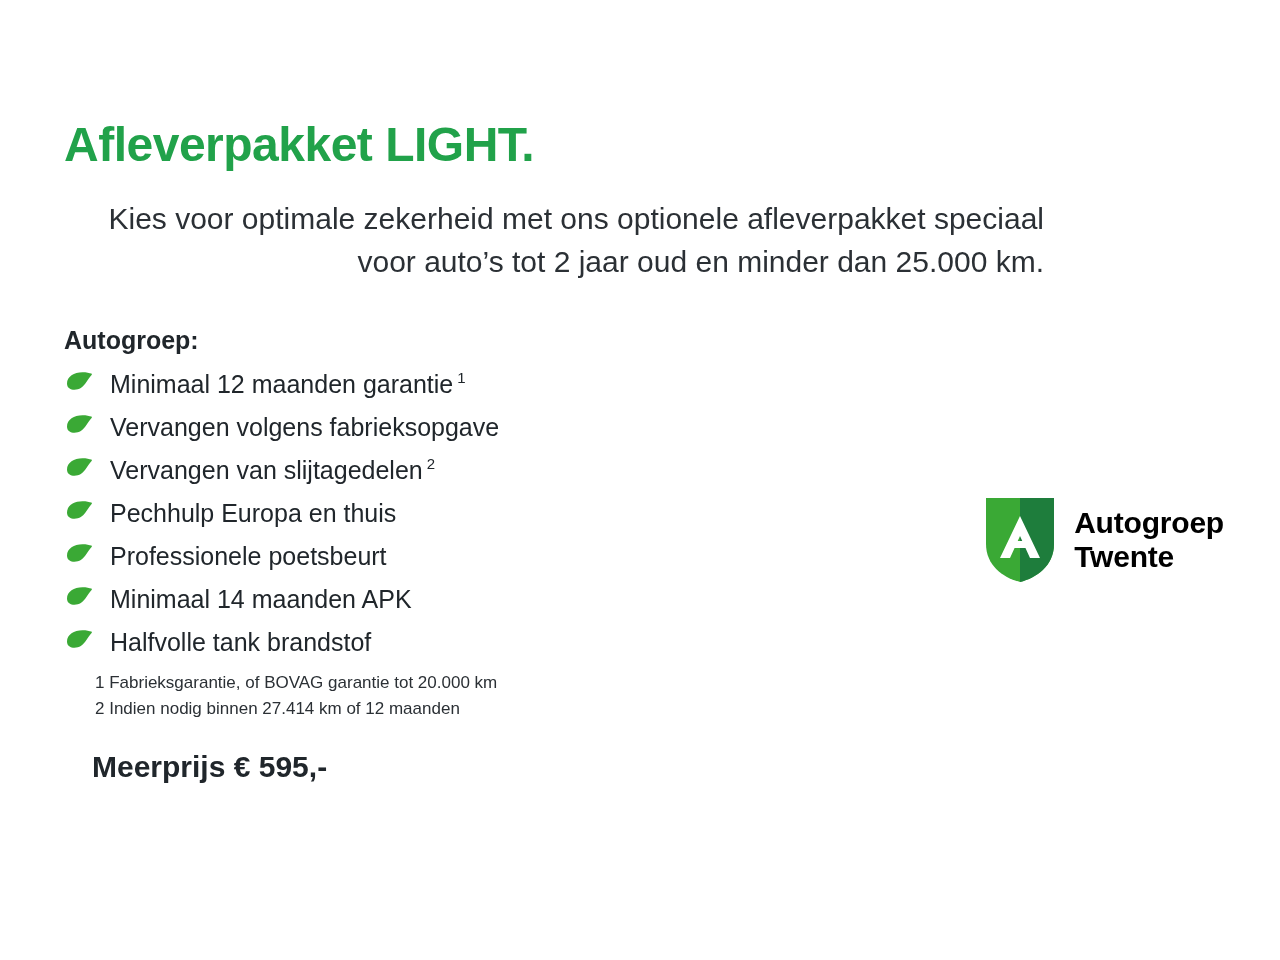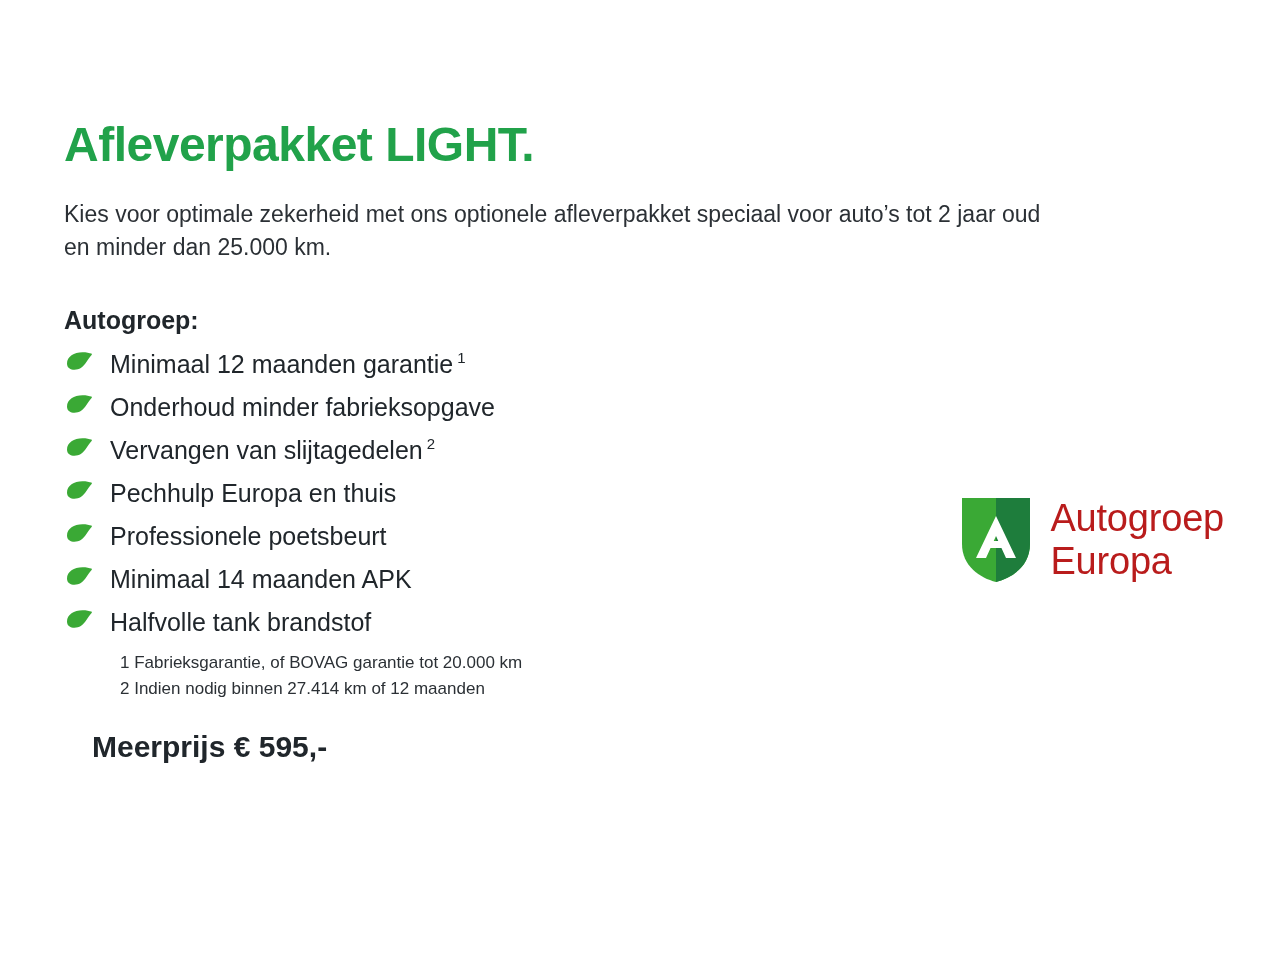--- a/index.html
+++ b/index.html
@@ -26,26 +26,27 @@
   .headline {
     font-size: 48px;
     font-weight: bold;
     color: #21a24a;
     letter-spacing: -0.5px;
     line-height: 1.05;
     margin: 0 0 28px 0;
   }
 
   .intro {
-    font-size: 23px;
+    font-size: 30px;
     line-height: 1.42;
     color: #2b3035;
     margin: 0 0 42px 0;
     max-width: 980px;
     font-weight: 400;
+    text-align: right;
   }
 
   .incl-title {
     font-size: 25px;
     font-weight: bold;
     color: #20262b;
     margin: 0 0 14px 0;
   }
 
   .feature-list {
@@ -82,21 +83,21 @@
   }
 
   .feature-text .sup {
     font-size: 15px;
     vertical-align: super;
     margin-left: 4px;
     color: #20262b;
   }
 
   .footnotes {
-    margin: 6px 0 0 56px;
+    margin: 6px 0 0 31px;
   }
 
   .footnote {
     font-size: 17px;
     color: #2b3035;
     line-height: 1.55;
   }
 
   .price {
     margin: 28px 0 0 28px;
@@ -113,24 +114,24 @@
     align-items: center;
   }
 
   .logo-mark {
     width: 76px;
     height: 92px;
     margin-right: 16px;
   }
 
   .logo-text {
-    font-size: 38px;
-    font-weight: normal;
+    font-size: 30px;
+    font-weight: bold;
     line-height: 1.12;
-    color: #b91c1c;
+    color: #000000;
     letter-spacing: -0.2px;
   }
 </style>
 </head>
 <body>
 
 <div class="page">
 
   <h1 class="headline">Afleverpakket LIGHT.</h1>
 
@@ -148,21 +149,21 @@
       </span>
       <span class="feature-text"><span>Minimaal 12 maanden garantie</span><span class="sup">1</span></span>
     </li>
 
     <li class="feature-item">
       <span class="leaf-icon">
         <svg width="30" height="22" viewBox="0 0 30 22" aria-hidden="true">
           <path d="M3 14.5C3 7.5 10 3.2 18.5 3.2c4 0 7 0.7 8.8 1.4 0.7 0.3 0.8 1 0.3 1.5-4.2 4.6-6 10-10.8 13-4.6 2.9-13.8 2.6-13.8-4.6z" fill="#3aa935"></path>
         </svg>
       </span>
-      <span class="feature-text"><span>Onderhoud minder fabrieksopgave</span><span class="sup"></span></span>
+      <span class="feature-text"><span>Vervangen volgens fabrieksopgave</span><span class="sup"></span></span>
     </li>
 
     <li class="feature-item">
       <span class="leaf-icon">
         <svg width="30" height="22" viewBox="0 0 30 22" aria-hidden="true">
           <path d="M3 14.5C3 7.5 10 3.2 18.5 3.2c4 0 7 0.7 8.8 1.4 0.7 0.3 0.8 1 0.3 1.5-4.2 4.6-6 10-10.8 13-4.6 2.9-13.8 2.6-13.8-4.6z" fill="#3aa935"></path>
         </svg>
       </span>
       <span class="feature-text"><span>Vervangen van slijtagedelen</span><span class="sup">2</span></span>
     </li>
@@ -216,17 +217,17 @@
     <span class="logo-mark">
       <svg width="76" height="92" viewBox="0 0 76 92" aria-hidden="true">
         <path d="M4 4h68v46c0 22-18 34-34 38C22 84 4 72 4 50V4z" fill="#3aa935"></path>
         <path d="M38 4h34v46c0 22-18 34-34 38V4z" fill="#1e7d3c"></path>
         <path d="M38 22l20 42H48l-10-22-10 22H18L38 22z" fill="#ffffff"></path>
         <rect x="29" y="47" width="18" height="7" fill="#ffffff"></rect>
       </svg>
     </span>
     <span class="logo-text">
       <span>Autogroep</span><br>
-      <span>Europa</span>
+      <span>Twente</span>
     </span>
   </div>
 
 </div>
 
 </body></html>

